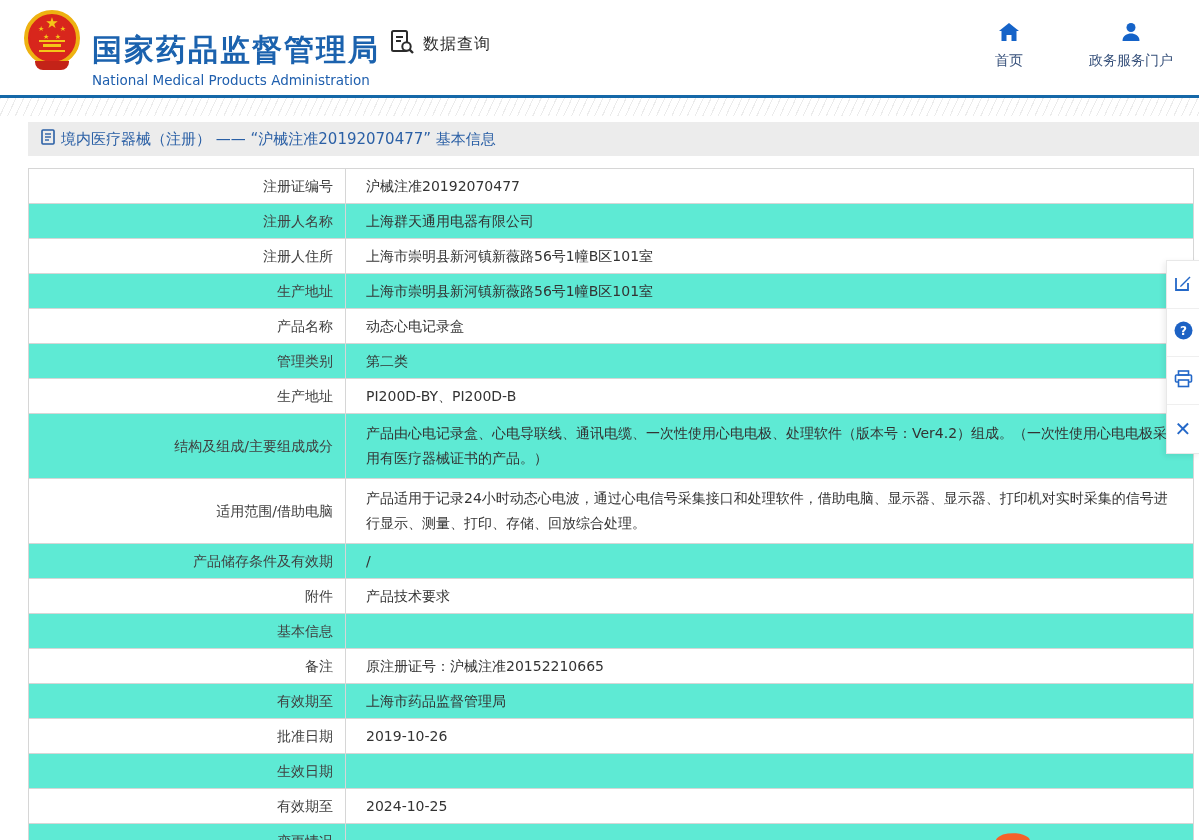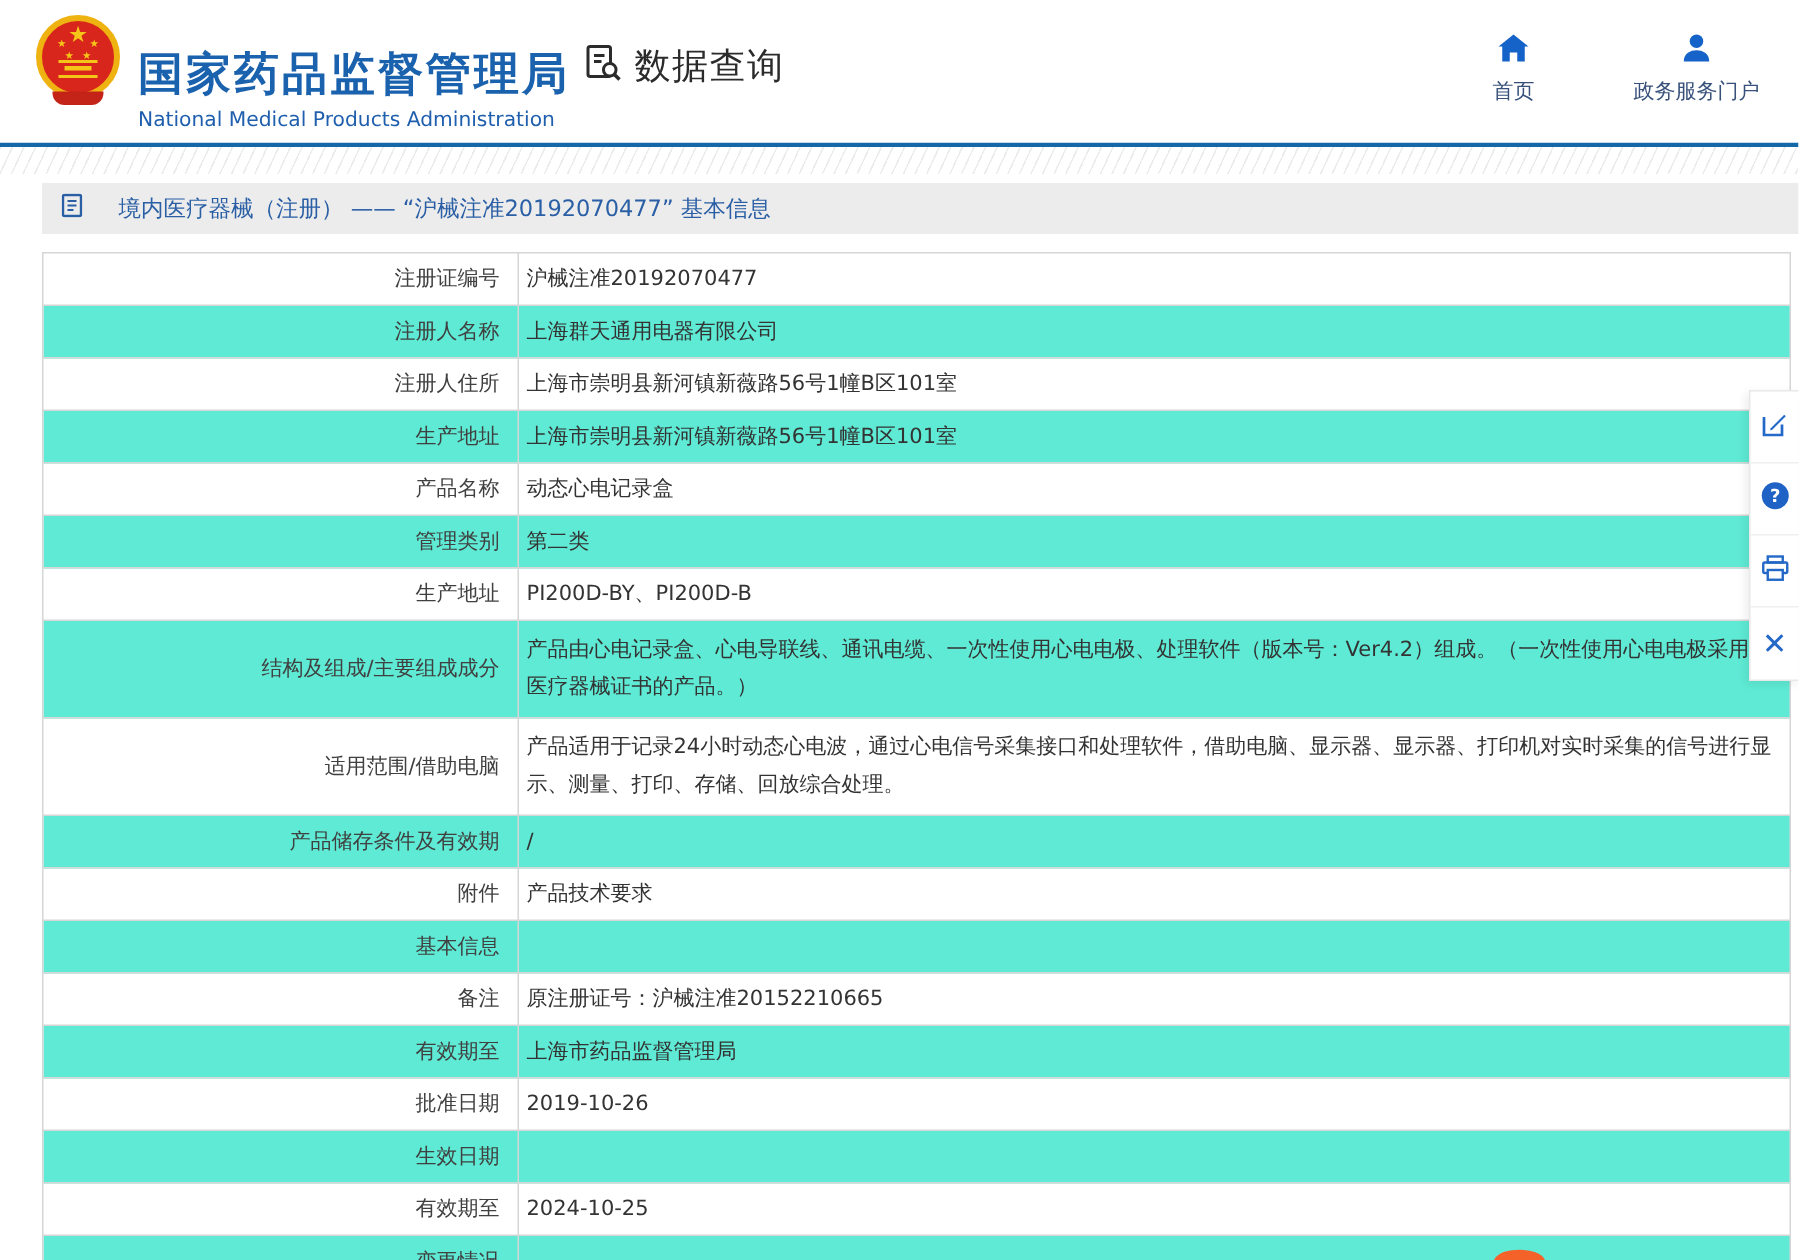--- a/index.html
+++ b/index.html
@@ -17,39 +17,39 @@
   .emblem .star-s { position:absolute; color:#f5c518; font-size:7px; line-height:7px; }
   .emblem .gate { position:absolute; left:50%; transform:translateX(-50%); bottom:10px;
     width:26px; height:12px; border-top:2px solid #f5c518; border-bottom:2px solid #f5c518; }
   .emblem .gate:before { content:""; position:absolute; left:4px; top:2px; width:18px; height:3px; background:#f5c518; }
   .emblem .ribbon { position:absolute; left:50%; transform:translateX(-50%); bottom:-8px;
     width:34px; height:9px; background:#c42318; border-radius:0 0 8px 8px; }
   .title-block { position:absolute; left:92px; top:32px; }
   .title-cn { font-size:30px; font-weight:bold; color:#1b62ae; letter-spacing:2px; line-height:36px; }
   .title-en { font-size:13.5px; color:#1f5fae; margin-top:4px; }
   .search-entry { position:absolute; left:388px; top:28px; display:flex; align-items:center; gap:7px; }
-  .search-entry .label { font-size:24px; color:#2b2b2b; letter-spacing:1px; }
+  .search-entry .label { font-size:16px; color:#2b2b2b; letter-spacing:1px; }
   .header-nav { position:absolute; right:26px; top:22px; display:flex; gap:66px; }
   .nav-item { display:flex; flex-direction:column; align-items:center; gap:6px; cursor:pointer; }
   .nav-item .nav-label { font-size:14px; color:#37517b; }
 
   
   .blue-line { height:3px; background:#1568a8; }
   .hatch { height:18px; background:
     repeating-linear-gradient(115deg, #dcdcdc 0 1px, rgba(255,255,255,0) 1px 7px); opacity:.55; }
 
   
   .breadcrumb { position:absolute; left:28px; right:0; top:122px; height:34px;
     background:#ececec; display:flex; align-items:center; padding-left:13px; gap:6px; }
-  .breadcrumb .bc-text { font-size:15px; color:#2a5fa5;margin-left:18px; }
+  .breadcrumb .bc-text { font-size:15px; color:#2a5fa5; }
 
   
   .info-table { position:absolute; left:28px; top:168px; width:1166px;
     border-collapse:collapse; table-layout:fixed; font-size:14px; }
-  .info-table td { border:1px solid #d6d6d6; height:35px; padding:0 5px;
+  .info-table td { border:1px solid #d6d6d6; height:35px; padding:0 20px;
     line-height:25px; vertical-align:middle; }
   .info-table td.lbl { width:317px; text-align:right; color:#404040; padding-right:12px; }
   .info-table td.val { color:#333; }
   .info-table tr.alt td { background:#5eead4; }
   .info-table td.multi { padding-top:7px; padding-bottom:7px; }
 
   
   .float-tools { position:absolute; right:0; top:260px; width:33px; background:#fff;
     border:1px solid #e8e8e8; border-right:none; box-shadow:-2px 2px 6px rgba(0,0,0,.08); }
   .tool-btn { width:32px; height:48px; display:flex; align-items:center; justify-content:center;

